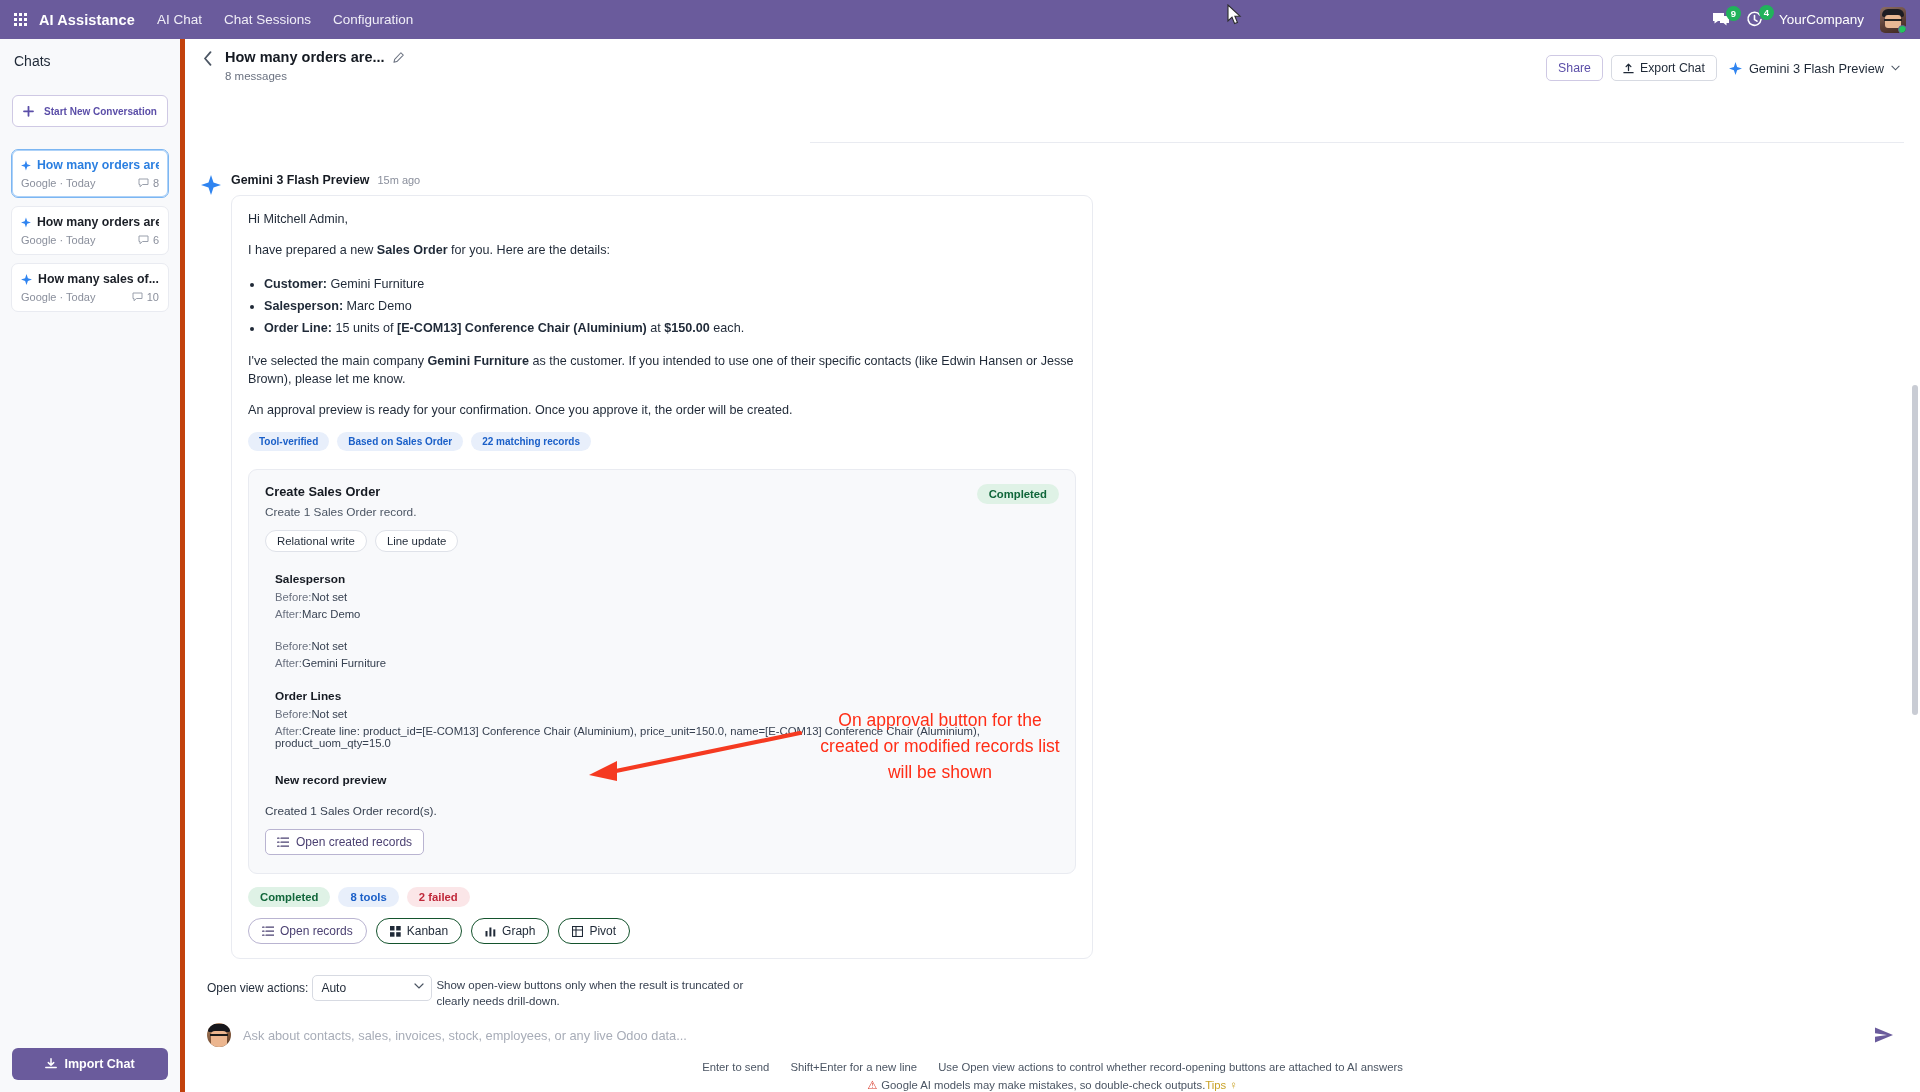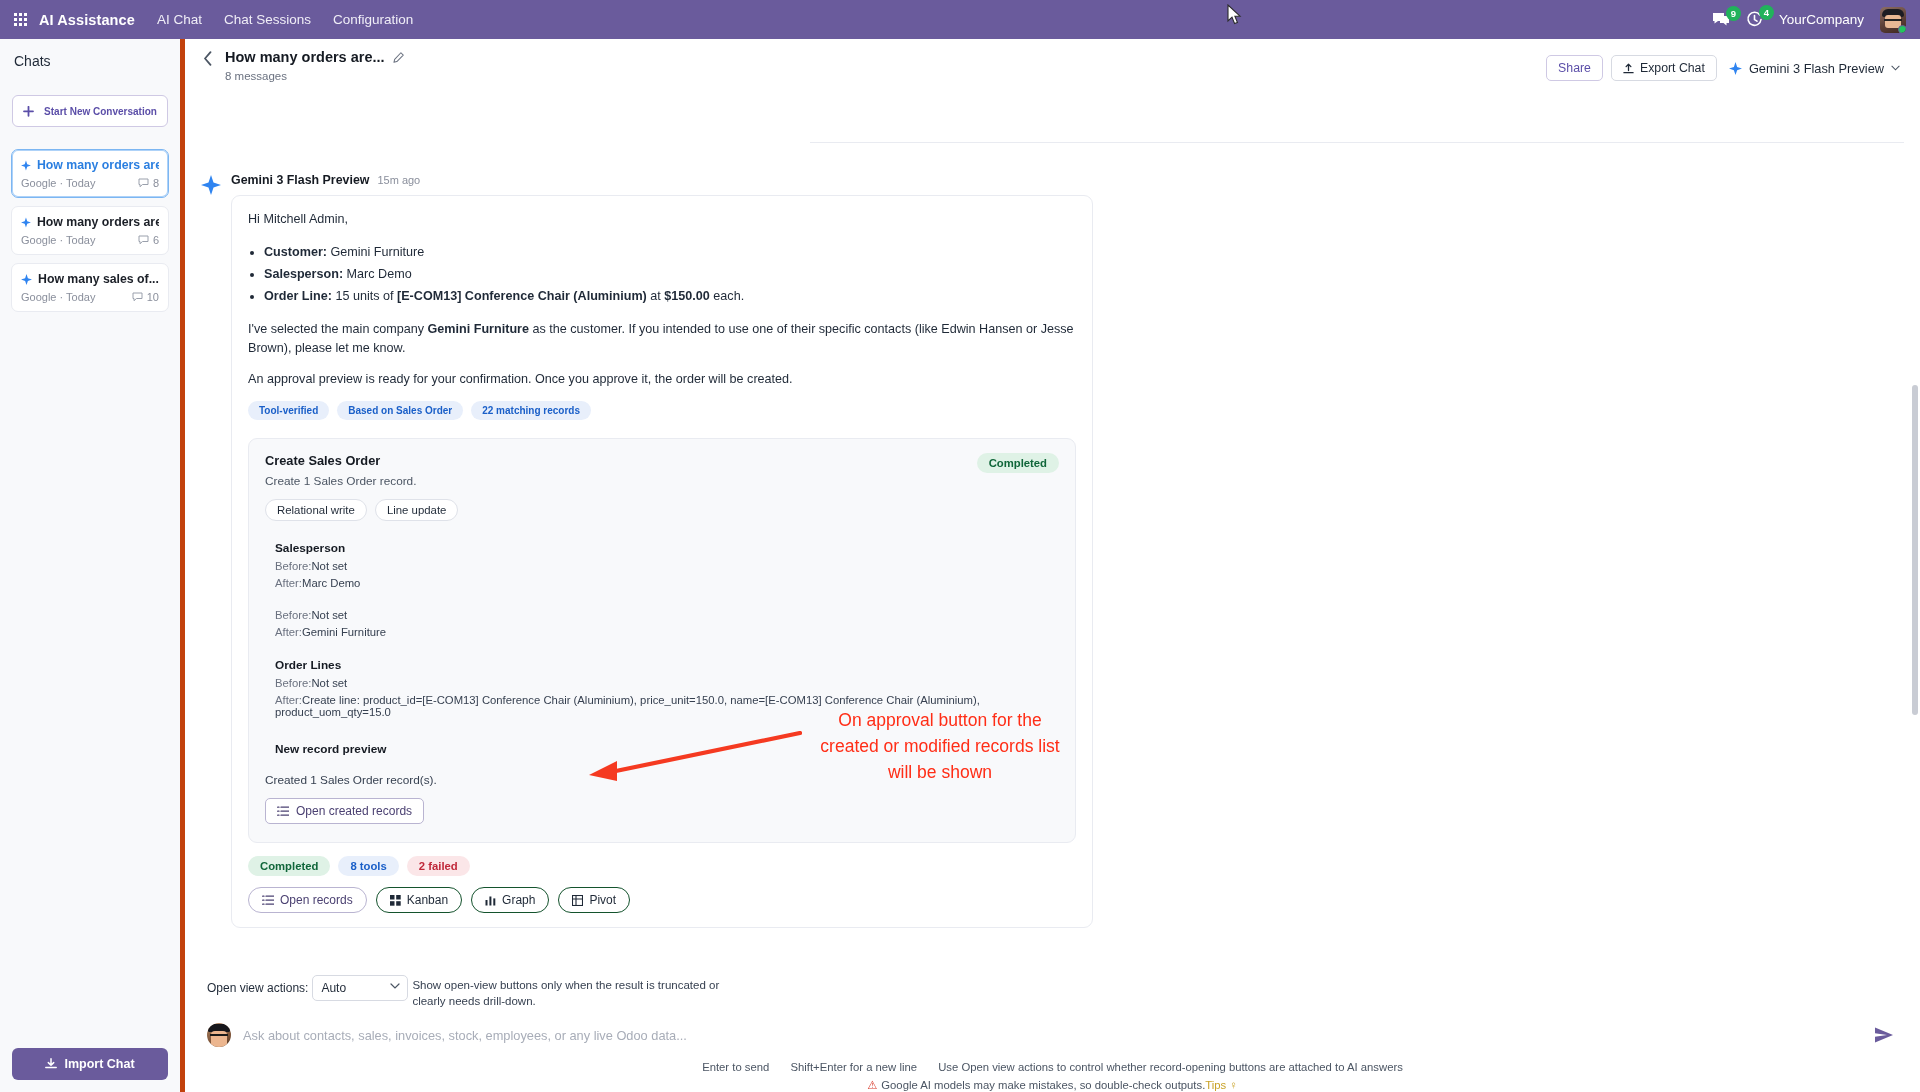--- a/index.html
+++ b/index.html
@@ -179,21 +179,21 @@
     color: #ff2d16; font-size: 17.5px; line-height: 1.48; text-align: center;
     pointer-events: none; font-family: "Liberation Sans", sans-serif;
   }
   .annot-arrow { position: absolute; left: 402px; top: 636px; pointer-events: none; }
 
   
   .composer { padding: 6px 16px 0 16px; }
   .openview-row { display: flex; align-items: flex-start; gap: 4px; padding: 6px 0 0 6px; }
   .openview-label { font-size: 12px; color: #1f2937; padding-top: 6px; }
   .openview-select {
-    width: 96px; height: 26px; border: 1px solid #d7dae2; border-radius: 5px; background: #fff;
+    width: 120px; height: 26px; border: 1px solid #d7dae2; border-radius: 5px; background: #fff;
     font-size: 12px; color: #1f2937; padding: 0 8px; font-family: "Liberation Sans", sans-serif;
     appearance: none; cursor: pointer;
   }
   .select-wrap { position: relative; }
   .select-wrap .chev { position: absolute; right: 8px; top: 8px; pointer-events: none; color: #4b5563; }
   .openview-help { font-size: 11.5px; color: #374151; max-width: 330px; line-height: 1.4; padding-top: 2px; }
 
   .input-row { display: flex; align-items: center; gap: 12px; margin-top: 14px; padding: 0 6px; }
   .avatar-user {
     width: 24px; height: 24px; border-radius: 50%; flex: 0 0 24px; position: relative; overflow: hidden;
@@ -394,20 +394,23 @@
 
         <div class="msg-col">
           <div class="msg-meta-row">
             <span class="msg-author">Gemini 3 Flash Preview</span>
             <span class="msg-time">15m ago</span>
           </div>
 
           <div class="msg-bubble">
             <div class="p">Hi Mitchell Admin,</div>
 
+            <div class="p">
+              <span>I have prepared a new </span><b>Sales Order</b><span> for you. Here are the details:</span>
+            </div>
 
             <ul class="ul">
               <li><b>Customer:</b><span> Gemini Furniture</span></li>
               <li><b>Salesperson:</b><span> Marc Demo</span></li>
               <li><b>Order Line:</b><span> 15 units of </span><b>[E-COM13] Conference Chair (Aluminium)</b><span> at </span><b>$150.00</b><span> each.</span></li>
             </ul>
 
             <div class="p">
               <span>I've selected the main company </span><b>Gemini Furniture</b><span> as the customer. If you intended to use one of their specific contacts (like Edwin Hansen or Jesse Brown), please let me know.</span>
             </div>

